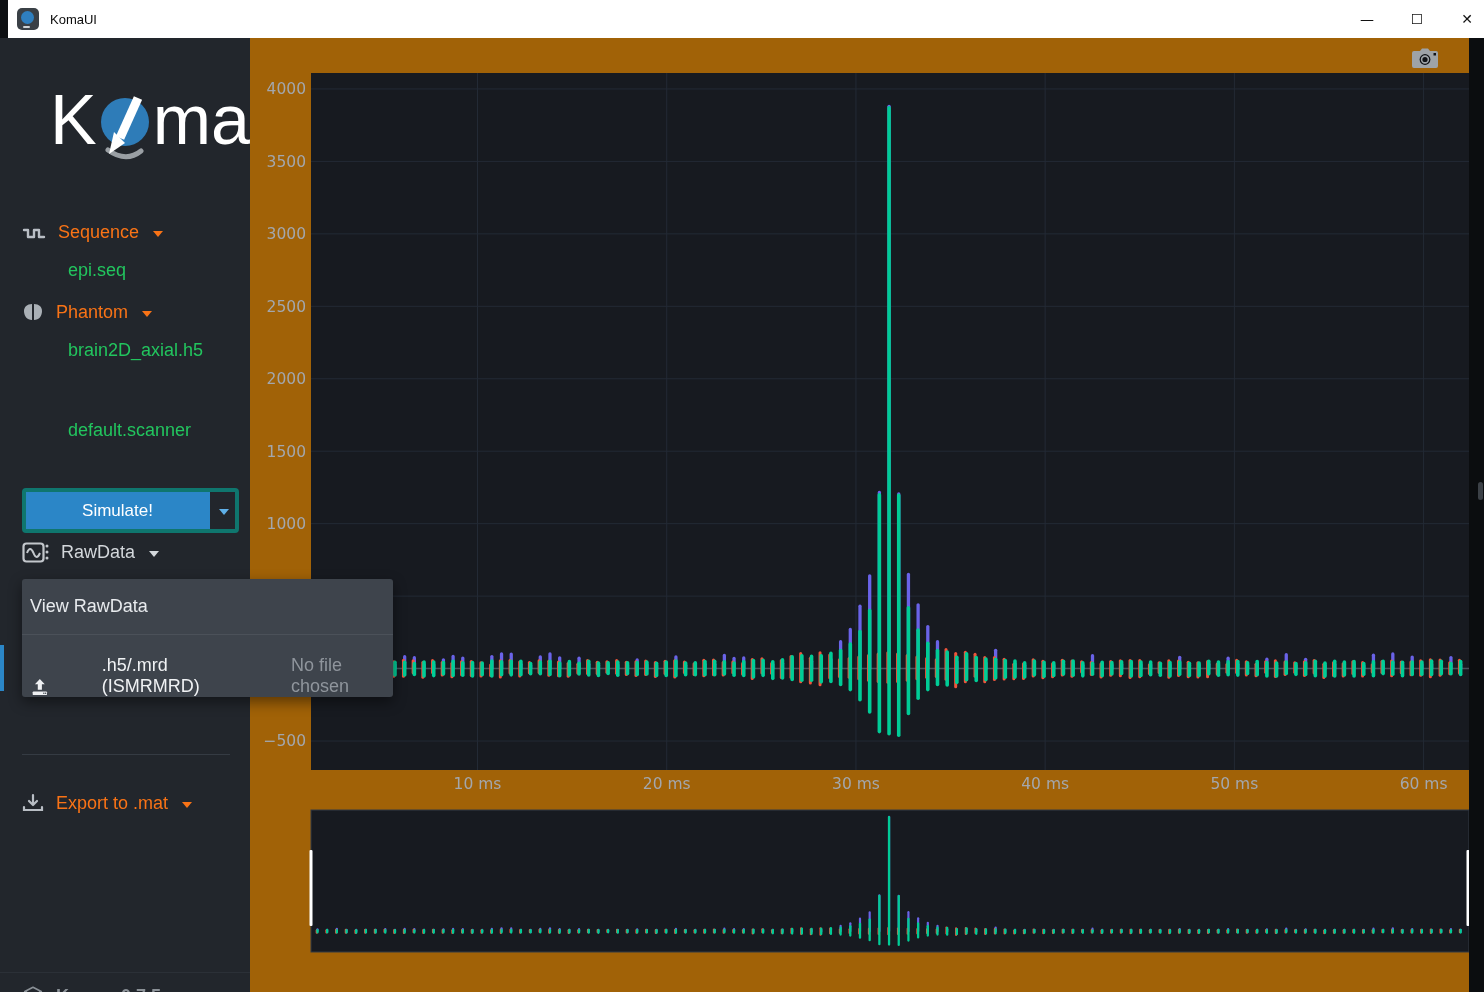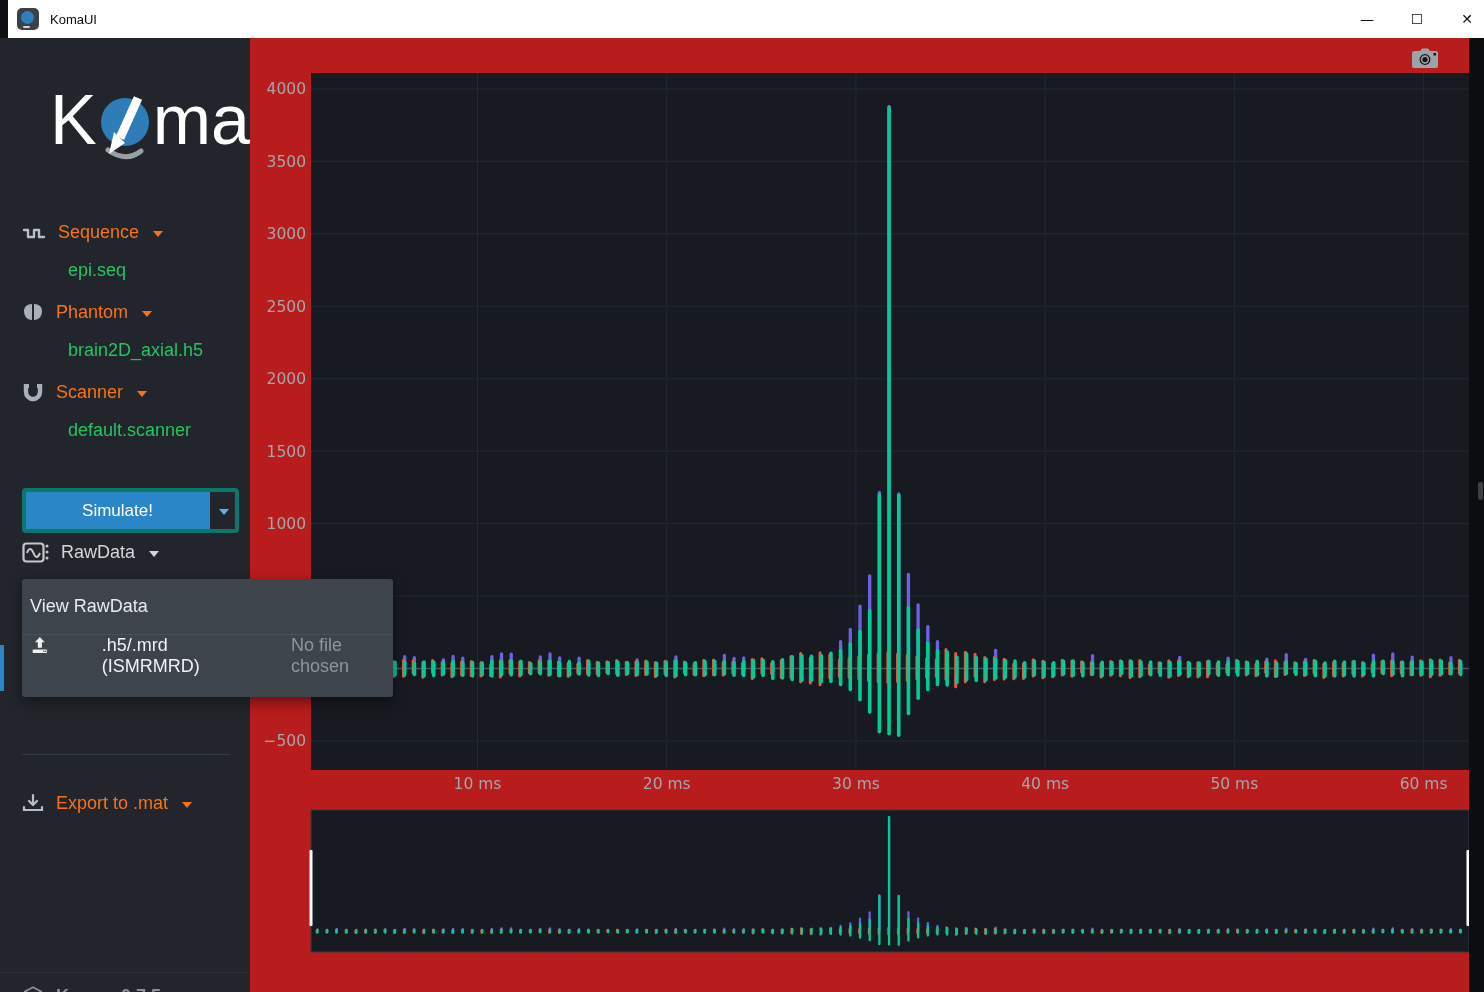--- a/index.html
+++ b/index.html
@@ -32,28 +32,28 @@
   .simulate .main{flex:1;background:#2b86c7;color:#fff;font-size:17px;display:flex;
             align-items:center;justify-content:center;}
   .simulate .split{width:25px;background:#22262c;display:flex;align-items:center;justify-content:center;
             border-left:1px solid #2b86c7;color:#5fb0e8;}
   .rawdata-row{top:497px;color:#d3d7db;}
   .dropdown{position:absolute;left:22px;top:541px;width:371px;background:#3e444c;border-radius:3px;
             box-shadow:0 5px 14px rgba(0,0,0,.45);z-index:40;}
   .dropdown .vrow{height:55px;display:flex;align-items:center;padding-left:8px;
             color:#e8ebee;font-size:18px;cursor:pointer;}
   .dropdown .divline{height:1px;background:#4b5159;}
-  .dropdown .urow{height:62px;display:flex;align-items:flex-start;padding-left:8px;cursor:pointer;gap:38px;}
+  .dropdown .urow{height:62px;display:flex;align-items:flex-end;padding-left:8px;cursor:pointer;gap:38px;}
   .dropdown .ulabel{color:#f0f2f4;font-size:18px;margin-left:14px;}
   .dropdown .ustatus{color:#8f959c;font-size:18px;}
   .sliver{position:absolute;left:0;top:607px;width:4px;height:46px;background:#2b86c7;z-index:30;}
   .hline{position:absolute;height:1px;background:#353b43;}
   .version-row{top:941px;color:#8b9197;font-weight:bold;}
   
-  .plotregion{position:absolute;left:250px;top:38px;width:1234px;height:954px;background:#b91c1c;z-index:10;}
+  .plotregion{position:absolute;left:250px;top:38px;width:1234px;height:954px;background:#a16207;z-index:10;}
   .legend{position:absolute;left:68px;top:47px;display:flex;gap:30px;align-items:center;
           font-family:"DejaVu Sans",sans-serif;font-size:15px;color:#c9ccd1;}
   .legend .item{display:flex;align-items:center;gap:8px;cursor:pointer;}
   .legend .swatch{width:34px;height:4px;border-radius:2px;}
   .camera{position:absolute;left:1160px;top:8px;width:30px;height:26px;cursor:pointer;}
   .rightstrip{position:absolute;left:1219px;top:0;width:15px;height:954px;background:#0b0d0f;}
   .scrollthumb{position:absolute;left:1228px;top:444px;width:5px;height:18px;background:#3c4147;border-radius:3px;}
   svg text{font-family:"DejaVu Sans",sans-serif;}
 </style>
 </head>
@@ -98,29 +98,20 @@
   <div class="srow" style="top:257px">
     <svg class="icn" width="22" height="20" viewBox="0 0 22 20">
       <path d="M10 2 C5 2 2 5 2 9 c0 5 3 9 8 9 Z" fill="#aab0b6"></path>
       <path d="M12 2 c5 0 8 3 8 7 c0 5 -3 9 -8 9 Z" fill="#aab0b6"></path>
     </svg>
     <span>Phantom</span>
     <span class="caret"></span>
   </div>
   <div class="subitem" style="top:302px">brain2D_axial.h5</div>
 
-  <div class="srow" style="top:337px">
-    <svg class="icn" width="22" height="20" viewBox="0 0 22 20">
-      <path d="M4 2 v8 a7 7 0 0 0 14 0 V2" stroke="#aab0b6" stroke-width="4.4" fill="none"></path>
-      <rect x="2" y="2" width="5" height="4" fill="#aab0b6"></rect>
-      <rect x="15" y="2" width="5" height="4" fill="#aab0b6"></rect>
-    </svg>
-    <span>Scanner</span>
-    <span class="caret"></span>
-  </div>
   <div class="subitem" style="top:382px">default.scanner</div>
 
   <div class="simulate">
     <div class="main">Simulate!</div>
     <div class="split">
       <span class="caret"></span>
     </div>
   </div>
 
   <div class="srow rawdata-row">

